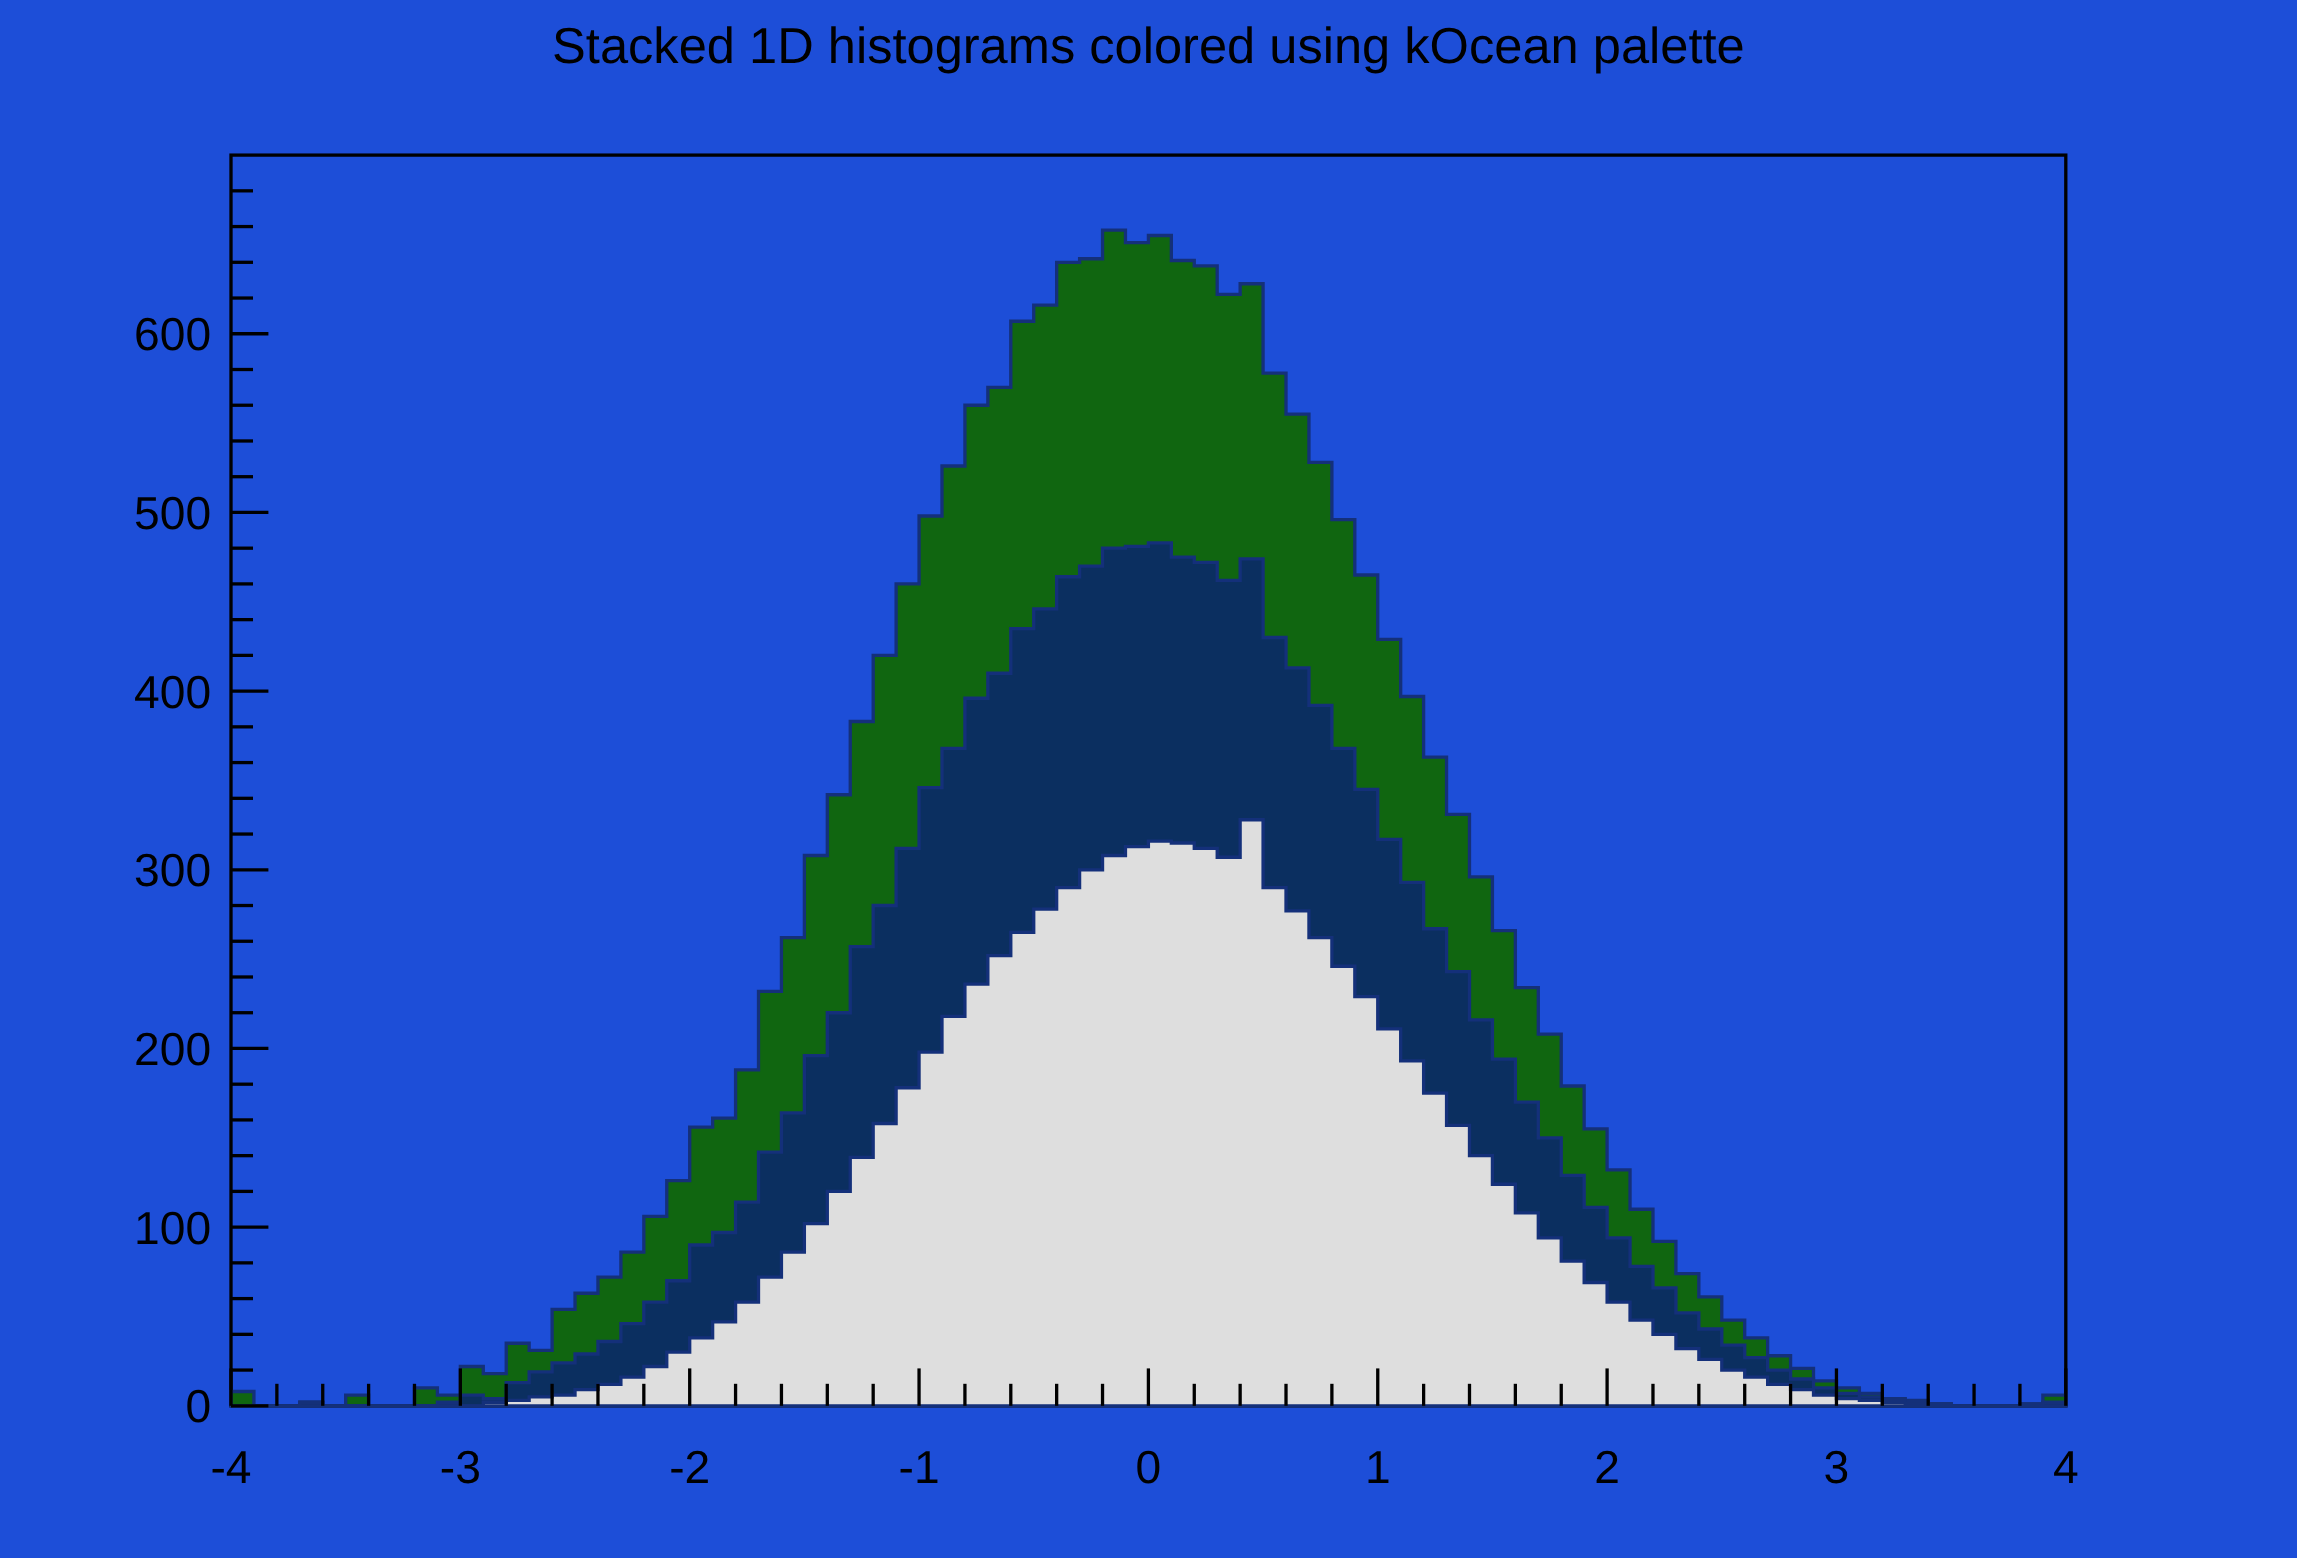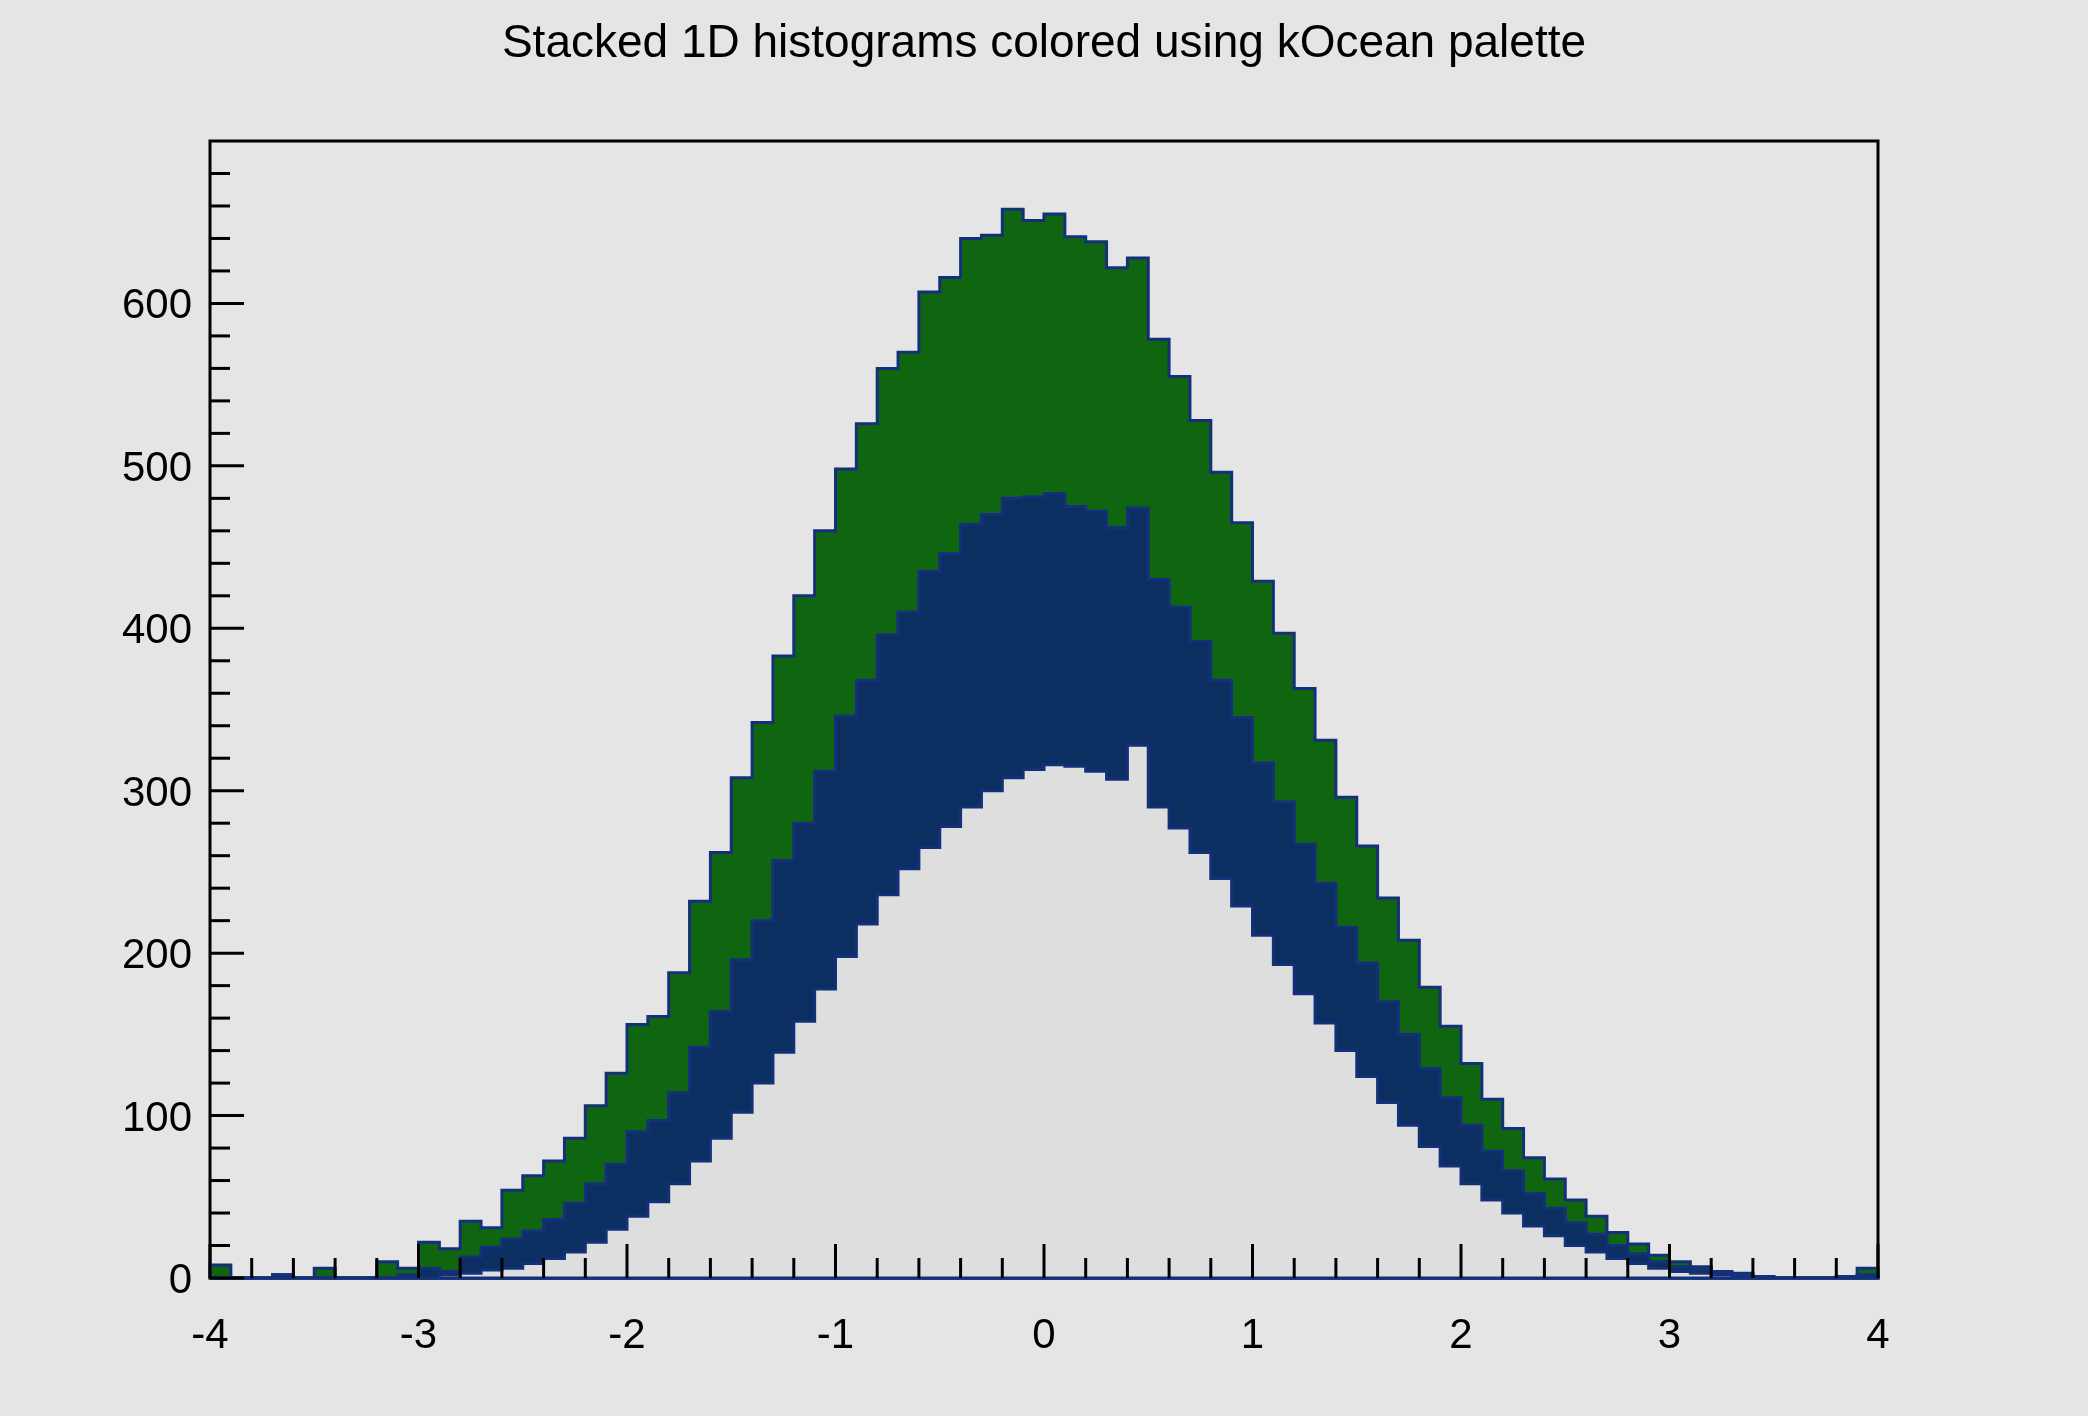--- a/index.html
+++ b/index.html
@@ -10,21 +10,21 @@
   body {
     width: 2088px;
     height: 1416px;
     font-family: "Liberation Sans", sans-serif;
     overflow: hidden;
   }
   #canvas-root {
     position: relative;
     width: 2088px;
     height: 1416px;
-    background: #e5e5e5;
+    background: #1d4ed8;
   }
   #chart-title {
     position: absolute;
     top: 14px;
     left: 0;
     width: 2088px;
     text-align: center;
     font-family: "Liberation Sans", sans-serif;
     font-size: 46px;
     font-weight: 400;

